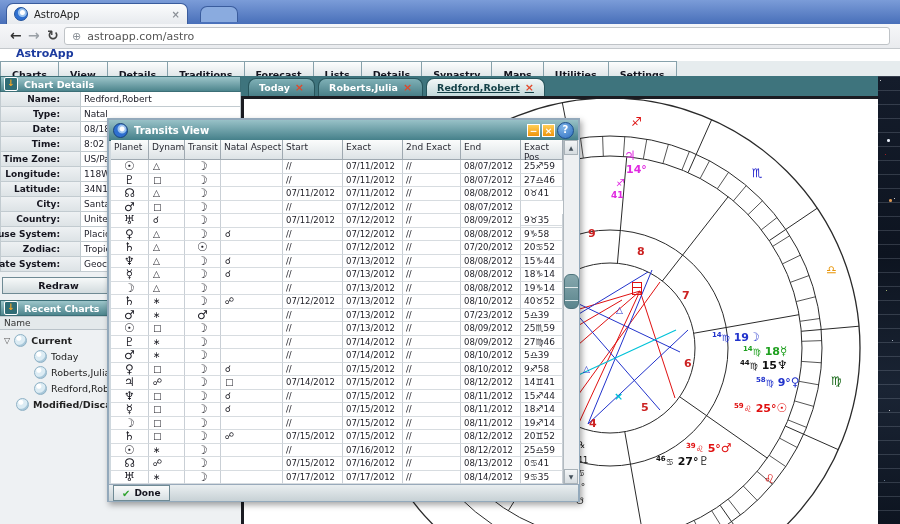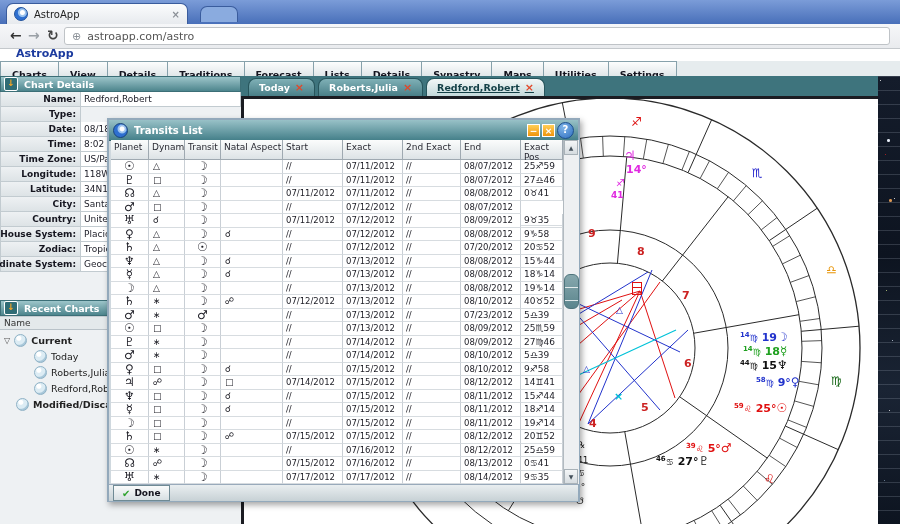--- a/index.html
+++ b/index.html
@@ -27,21 +27,21 @@
   .menu-item:first-child{border-left-width:1px}
   
   .sidebar{left:0;top:76px;width:241px;height:448px;background:#eef1f3}
   .panel-header{left:0;width:241px;height:16px;background:linear-gradient(#9dc5ca,#4d858d);border:1px solid #3c6f77;
       box-sizing:border-box;display:flex;align-items:center;gap:6px;padding:0 3px;color:#fff;font-weight:bold;font-size:9.5px}
   .panel-icon{width:12px;height:12px;background:#2f6c75;border:1px solid #fff;border-radius:2px;color:#f5a623;
       font-size:9px;line-height:11px;text-align:center;font-weight:bold}
   .cd-row{left:0;width:241px;height:15px;display:flex}
   .cd-label{width:81px;background:linear-gradient(#eef1f3,#dde3e6);border:1px solid #c2cbd0;border-top:0;
       font-weight:bold;font-size:9px;color:#15151f;display:flex;align-items:center;justify-content:flex-end;
-      padding-right:4px;box-sizing:border-box;white-space:nowrap}
+      padding-right:20px;box-sizing:border-box;white-space:nowrap}
   .cd-value{flex:1;background:#fff;border-bottom:1px solid #c2cbd0;border-right:1px solid #c2cbd0;
       font-size:9px;color:#22222c;display:flex;align-items:center;padding-left:3px;white-space:nowrap;overflow:hidden}
   .side-btn{height:17px;border:1px solid #6f8a94;background:linear-gradient(#f7f9f9,#d2dbde);
       font-weight:bold;font-size:9.5px;color:#13131d;display:flex;align-items:center;justify-content:center;box-sizing:border-box}
   .name-bar{left:0;width:241px;height:14px;background:#e4e9eb;border-top:1px solid #c6cdd2;border-bottom:1px solid #b9c2c8;
       font-size:9px;color:#333;display:flex;align-items:center;padding-left:4px;box-sizing:border-box}
   .tree-item{height:16px;display:flex;align-items:center;gap:4px;font-size:9.5px;color:#222}
   .tree-ball{width:11px;height:11px;border-radius:50%;border:1px solid #8fb2c6;
       background:radial-gradient(circle at 35% 30%,#ffffff 0 2px,#dcecf4 3px 6px,#a9c8da 7px 100%)}
   .expander{color:#555;font-size:8px}
@@ -139,20 +139,21 @@
     <span class="panel-icon">↓</span>
     <span>Chart Details</span>
   </div>
   <div id="cd-rows">
       <div class="abs cd-row" style="top: 16px;">
         <div class="cd-label">Name:</div>
         <div class="cd-value">Redford,Robert</div>
       </div>
       <div class="abs cd-row" style="top: 31px;">
         <div class="cd-label">Type:</div>
+        <div class="cd-value">Natal</div>
       </div>
       <div class="abs cd-row" style="top: 46px;">
         <div class="cd-label">Date:</div>
         <div class="cd-value">08/18/1</div>
       </div>
       <div class="abs cd-row" style="top: 61px;">
         <div class="cd-label">Time:</div>
         <div class="cd-value">8:02 p</div>
       </div>
       <div class="abs cd-row" style="top: 76px;">
@@ -181,20 +182,21 @@
       </div>
       <div class="abs cd-row" style="top: 166px;">
         <div class="cd-label">Zodiac:</div>
         <div class="cd-value">Tropica</div>
       </div>
       <div class="abs cd-row" style="top: 181px;">
         <div class="cd-label">Coordinate System:</div>
         <div class="cd-value">Geoce</div>
       </div>
     </div>
+  <div class="abs side-btn" style="left:2px;top:201px;width:113px">Redraw</div>
   <div class="abs side-btn" style="left:121px;top:201px;width:118px">View c</div>
   <div class="abs panel-header" style="top:224px">
     <span class="panel-icon">↓</span>
     <span>Recent Charts</span>
   </div>
   <div class="abs name-bar" style="top:240px">Name</div>
   <div id="tree" class="abs" style="left:0;top:256px;width:241px">
       <div class="tree-item" style="padding-left: 4px;">
         <span class="expander">▽</span>
         <span class="tree-ball"></span>
@@ -321,35 +323,35 @@
     <div class="wheel-label" style="left: 367px; top: 91px; color: rgb(224, 42, 224); font-size: 9px;">41</div>
     <div class="wheel-label" style="left: 333px; top: 341px; color: rgb(26, 26, 26); font-size: 9px; font-weight: normal;">℞</div>
     <div class="wheel-label" style="left: 333px; top: 356px; color: rgb(26, 26, 26); font-size: 9px; font-weight: normal;">41</div>
     <div class="wheel-label" style="left: 333px; top: 369px; color: rgb(26, 26, 26); font-size: 9px; font-weight: normal;">♋</div>
     <div class="wheel-label" style="left: 331px; top: 383px; color: rgb(26, 26, 26); font-size: 9px; font-weight: normal;">0°</div>
     <div class="wheel-label" style="left: 332px; top: 397px; color: rgb(26, 26, 26); font-size: 9px; font-weight: normal;">☋</div>
     <div class="wheel-label" style="left: 372px; top: 206px; color: rgb(34, 51, 204); font-size: 9px;">△</div>
     <div class="wheel-label" style="left: 339px; top: 265px; color: rgb(34, 51, 204); font-size: 9px;">△</div>
     <div class="wheel-label" style="left: 370px; top: 291px; color: rgb(0, 194, 216); font-size: 11px;">×</div>
     <div class="redbox" style="left: 388px; top: 183px;"></div>
-    <div class="planet-label" style="left: 496px; top: 231px; color: rgb(34, 51, 204);"><span class="sup">14</span><span class="sign">♍</span><span>&nbsp;19</span><span class="pg">☽</span></div>
+    <div class="planet-label" style="left: 468px; top: 231px; color: rgb(34, 51, 204);"><span class="sup">14</span><span class="sign">♍</span><span>&nbsp;19</span><span class="pg">☽</span></div>
     <div class="planet-label" style="left: 499px; top: 245px; color: rgb(31, 160, 31);"><span class="sup">14</span><span class="sign">♍</span><span>&nbsp;18</span><span class="pg">☿</span></div>
     <div class="planet-label" style="left: 496px; top: 259px; color: rgb(17, 17, 17);"><span class="sup">44</span><span class="sign">♍</span><span>&nbsp;15</span><span class="pg">♆</span></div>
     <div class="planet-label" style="left: 512px; top: 276px; color: rgb(34, 51, 204);"><span class="sup">58</span><span class="sign">♍</span><span>&nbsp;9°</span><span class="pg">♀</span></div>
     <div class="planet-label" style="left: 490px; top: 302px; color: rgb(224, 16, 16);"><span class="sup">59</span><span class="sign">♌</span><span>&nbsp;25°</span><span class="pg">☉</span></div>
     <div class="planet-label" style="left: 442px; top: 342px; color: rgb(224, 16, 16);"><span class="sup">39</span><span class="sign">♌</span><span>&nbsp;5°</span><span class="pg">♂</span></div>
     <div class="planet-label" style="left: 412px; top: 355px; color: rgb(17, 17, 17);"><span class="sup">46</span><span class="sign">♋</span><span>&nbsp;27°</span><span class="pg">♇</span></div>
   </div>
 <div class="abs desktop-strip"></div>
 <div class="abs stars"></div>
 
 <div class="abs dialog" id="dialog">
   <div class="dlg-title">
     <span class="dlg-icon"></span>
-    <span>Transits List</span>
+    <span>Transits View</span>
     <span class="dlg-btns">
       <span class="dlg-sq">−</span>
       <span class="dlg-sq">×</span>
       <span class="dlg-help">?</span>
     </span>
   </div>
   <div class="abs tbl" id="tbl">
       <div class="thead">
         <div class="th" style="width: 38px;">Planet</div>
         <div class="th" style="width: 36px;">Dynamic</div>

